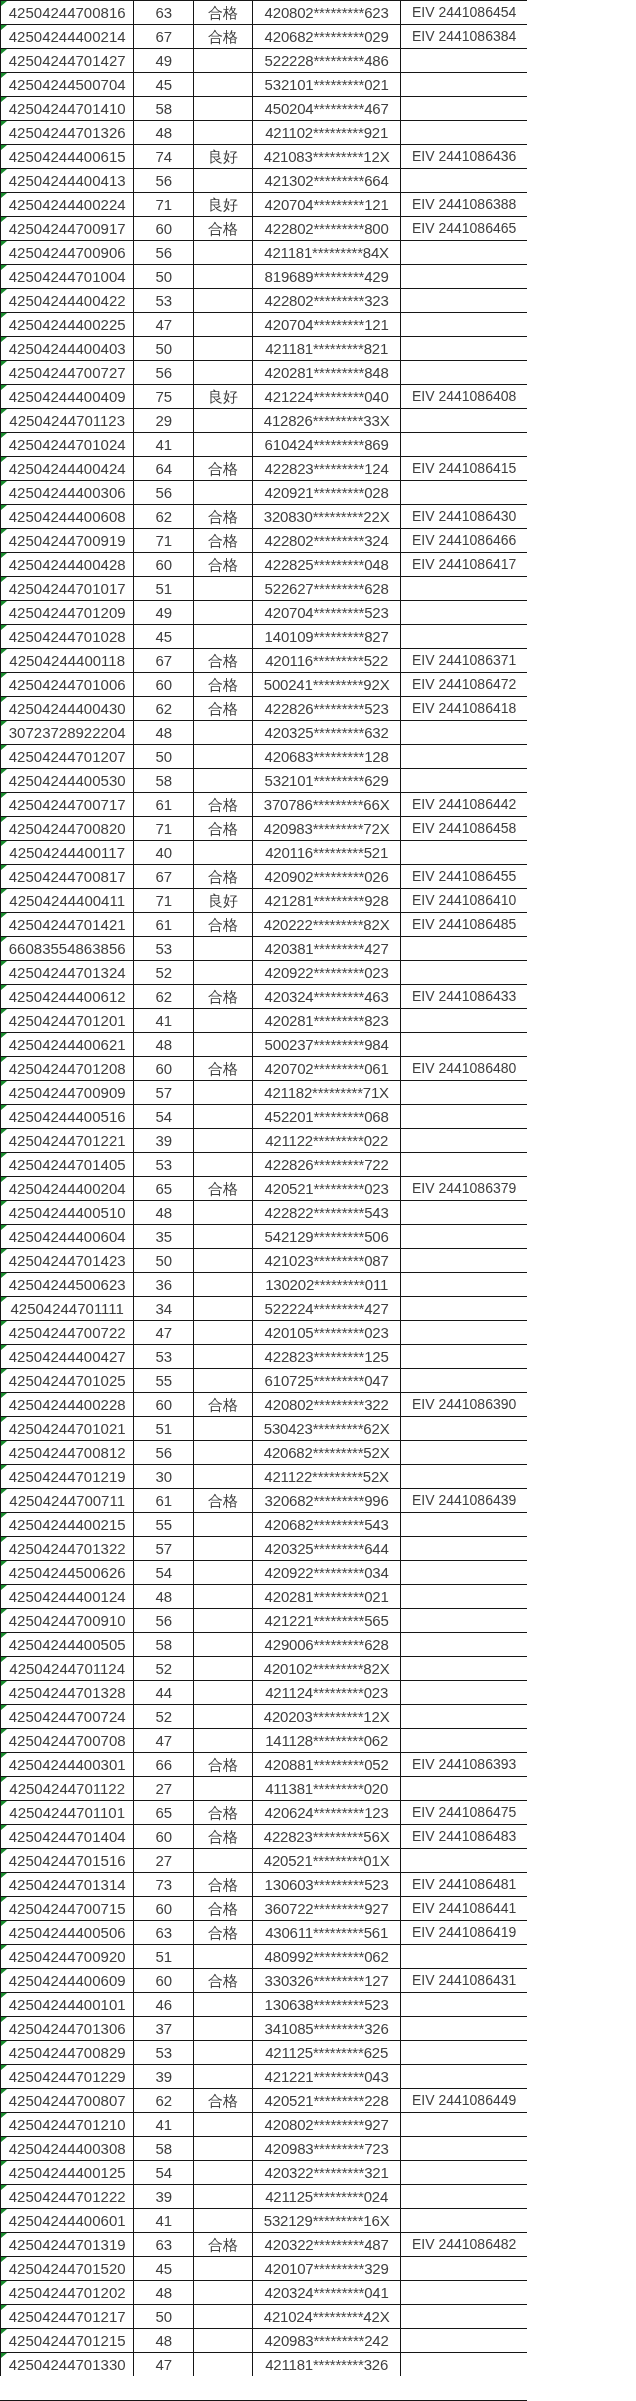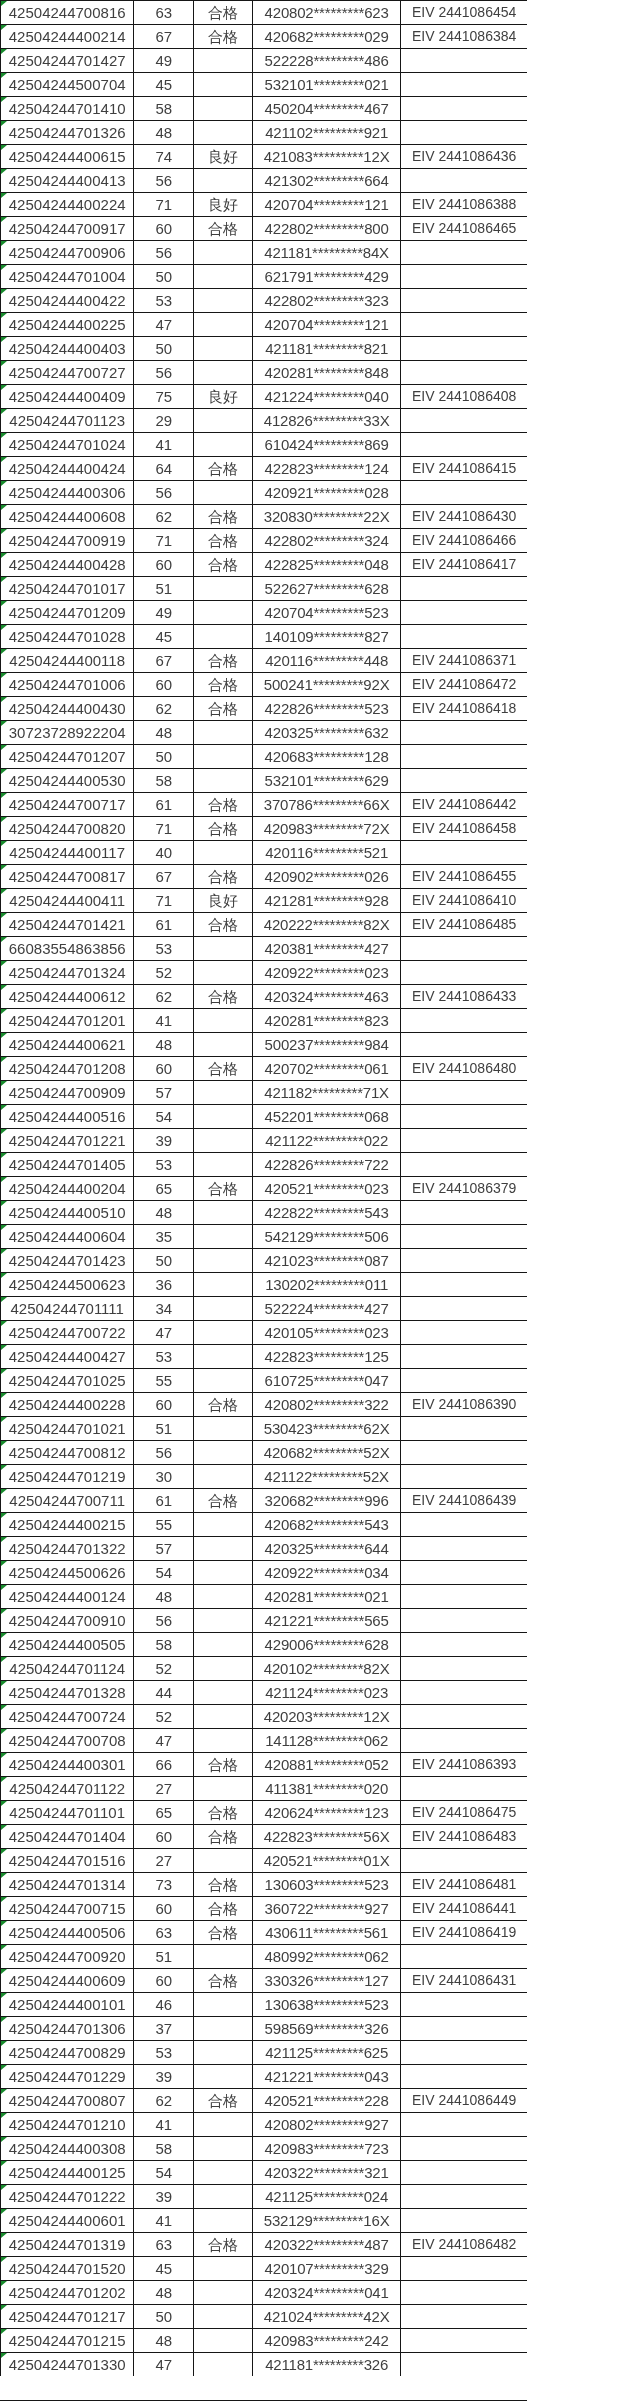--- a/index.html
+++ b/index.html
@@ -260,21 +260,21 @@
       <span class="tri"></span>
       <span class="txt">42504244701004</span>
     </div>
     <div class="cell c1">
       <span class="txt">50</span>
     </div>
     <div class="cell c2">
       <span class="txt"></span>
     </div>
     <div class="cell c3">
-      <span class="txt">621791*********429</span>
+      <span class="txt">819689*********429</span>
     </div>
     <div class="cell c4">
       <span class="txt"></span>
     </div>
   </div>
     <div class="row">
     <div class="cell c0">
       <span class="tri"></span>
       <span class="txt">42504244400422</span>
     </div>
@@ -548,21 +548,21 @@
       <span class="tri"></span>
       <span class="txt">42504244400118</span>
     </div>
     <div class="cell c1">
       <span class="txt">67</span>
     </div>
     <div class="cell c2">
       <span class="txt">合格</span>
     </div>
     <div class="cell c3">
-      <span class="txt">420116*********448</span>
+      <span class="txt">420116*********522</span>
     </div>
     <div class="cell c4">
       <span class="txt">EIV 2441086371</span>
     </div>
   </div>
     <div class="row">
     <div class="cell c0">
       <span class="tri"></span>
       <span class="txt">42504244701006</span>
     </div>
@@ -1574,21 +1574,21 @@
       <span class="tri"></span>
       <span class="txt">42504244701306</span>
     </div>
     <div class="cell c1">
       <span class="txt">37</span>
     </div>
     <div class="cell c2">
       <span class="txt"></span>
     </div>
     <div class="cell c3">
-      <span class="txt">598569*********326</span>
+      <span class="txt">341085*********326</span>
     </div>
     <div class="cell c4">
       <span class="txt"></span>
     </div>
   </div>
     <div class="row">
     <div class="cell c0">
       <span class="tri"></span>
       <span class="txt">42504244700829</span>
     </div>

